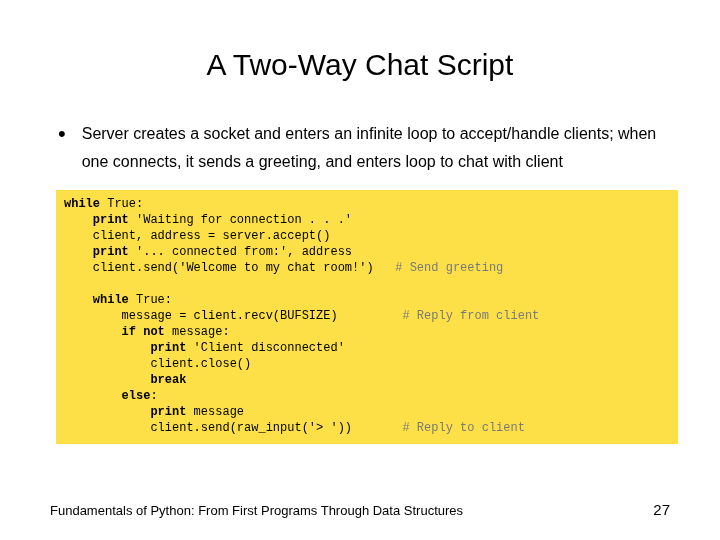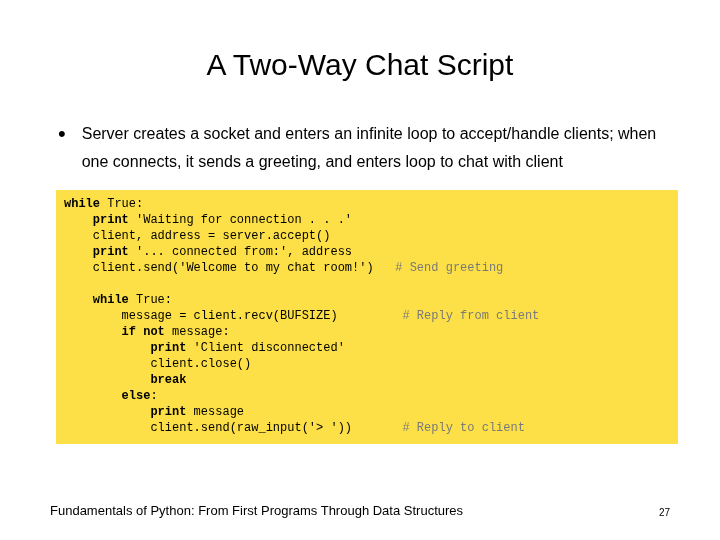--- a/index.html
+++ b/index.html
@@ -61,21 +61,21 @@
     right: 50px;
     display: flex;
     justify-content: space-between;
     align-items: flex-end;
   }
   .footer-text {
     font-size: 13px;
     color: #000;
   }
   .page-num {
-    font-size: 10px;
+    font-size: 15px;
     color: #000;
   }
 </style>
 </head>
 <body>
 
 <div class="slide">
 
   <h1 class="title">A Two-Way Chat Script</h1>
 

